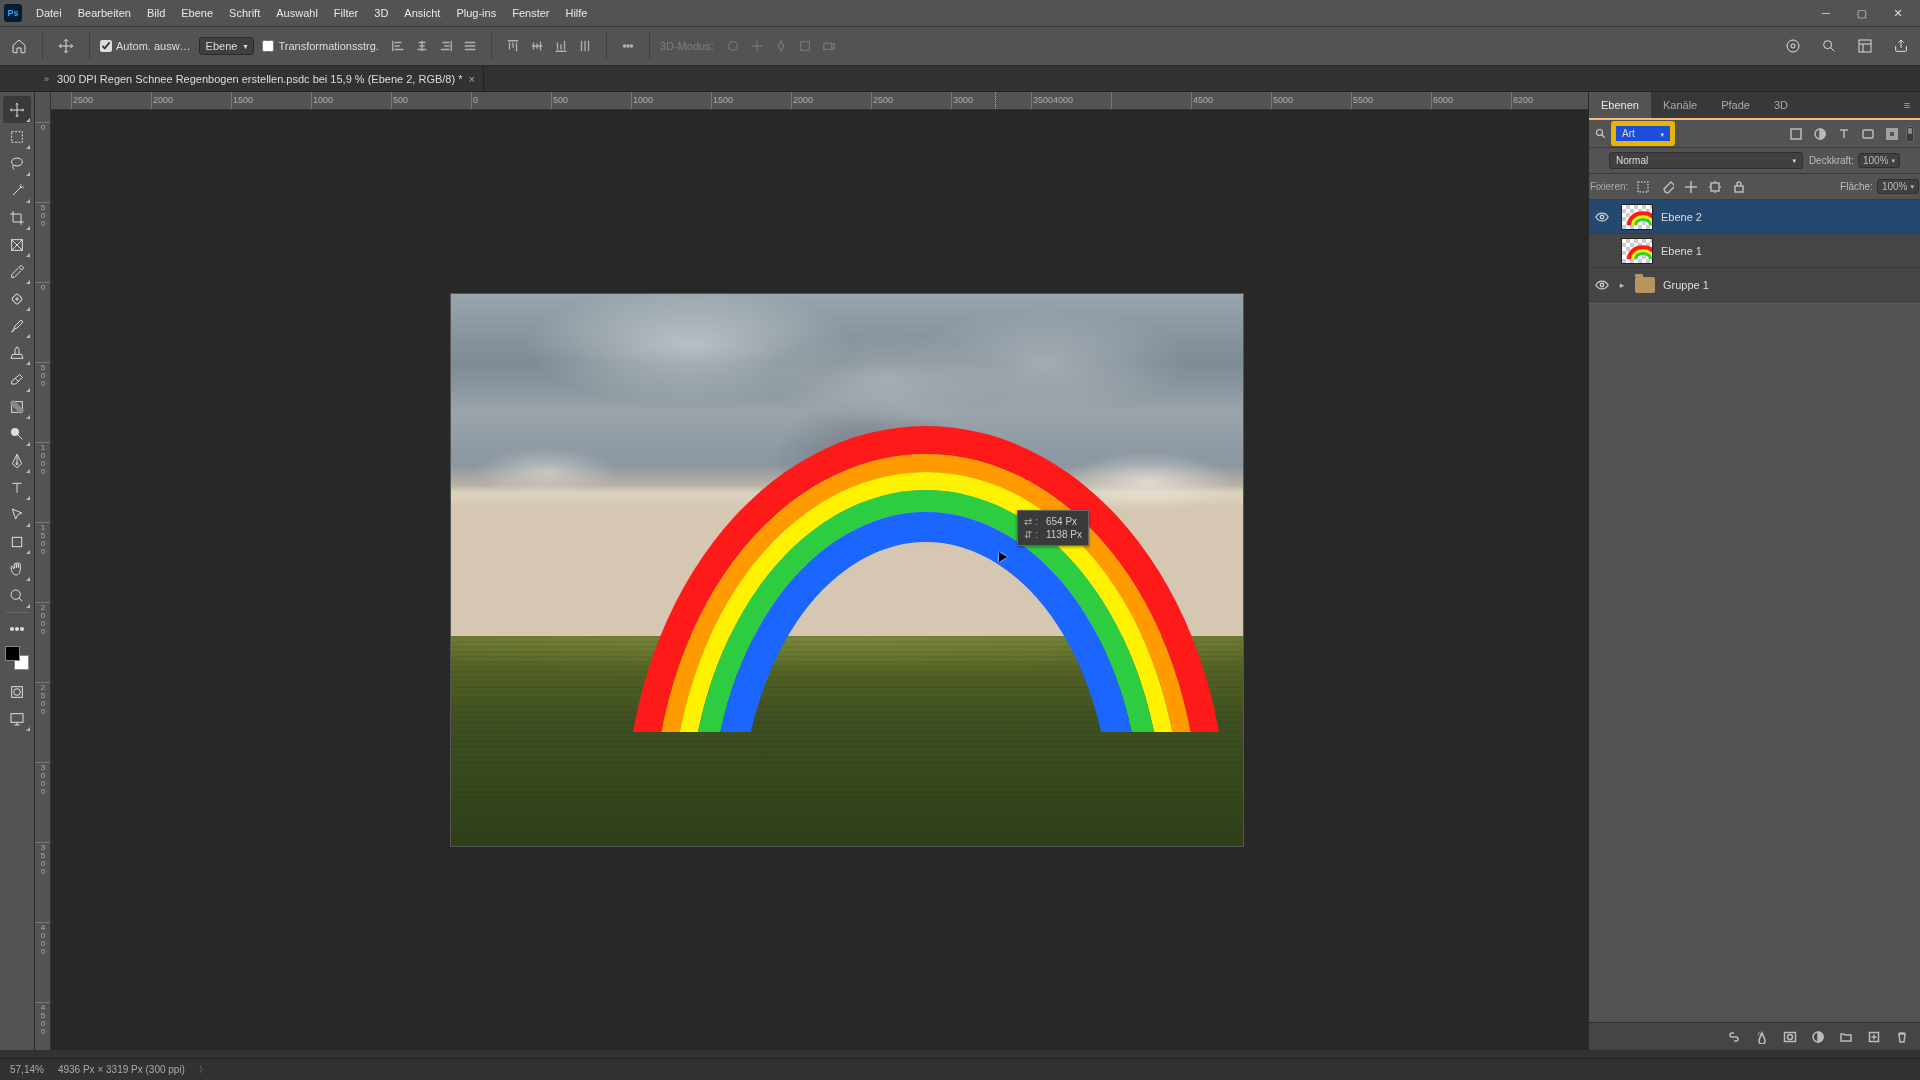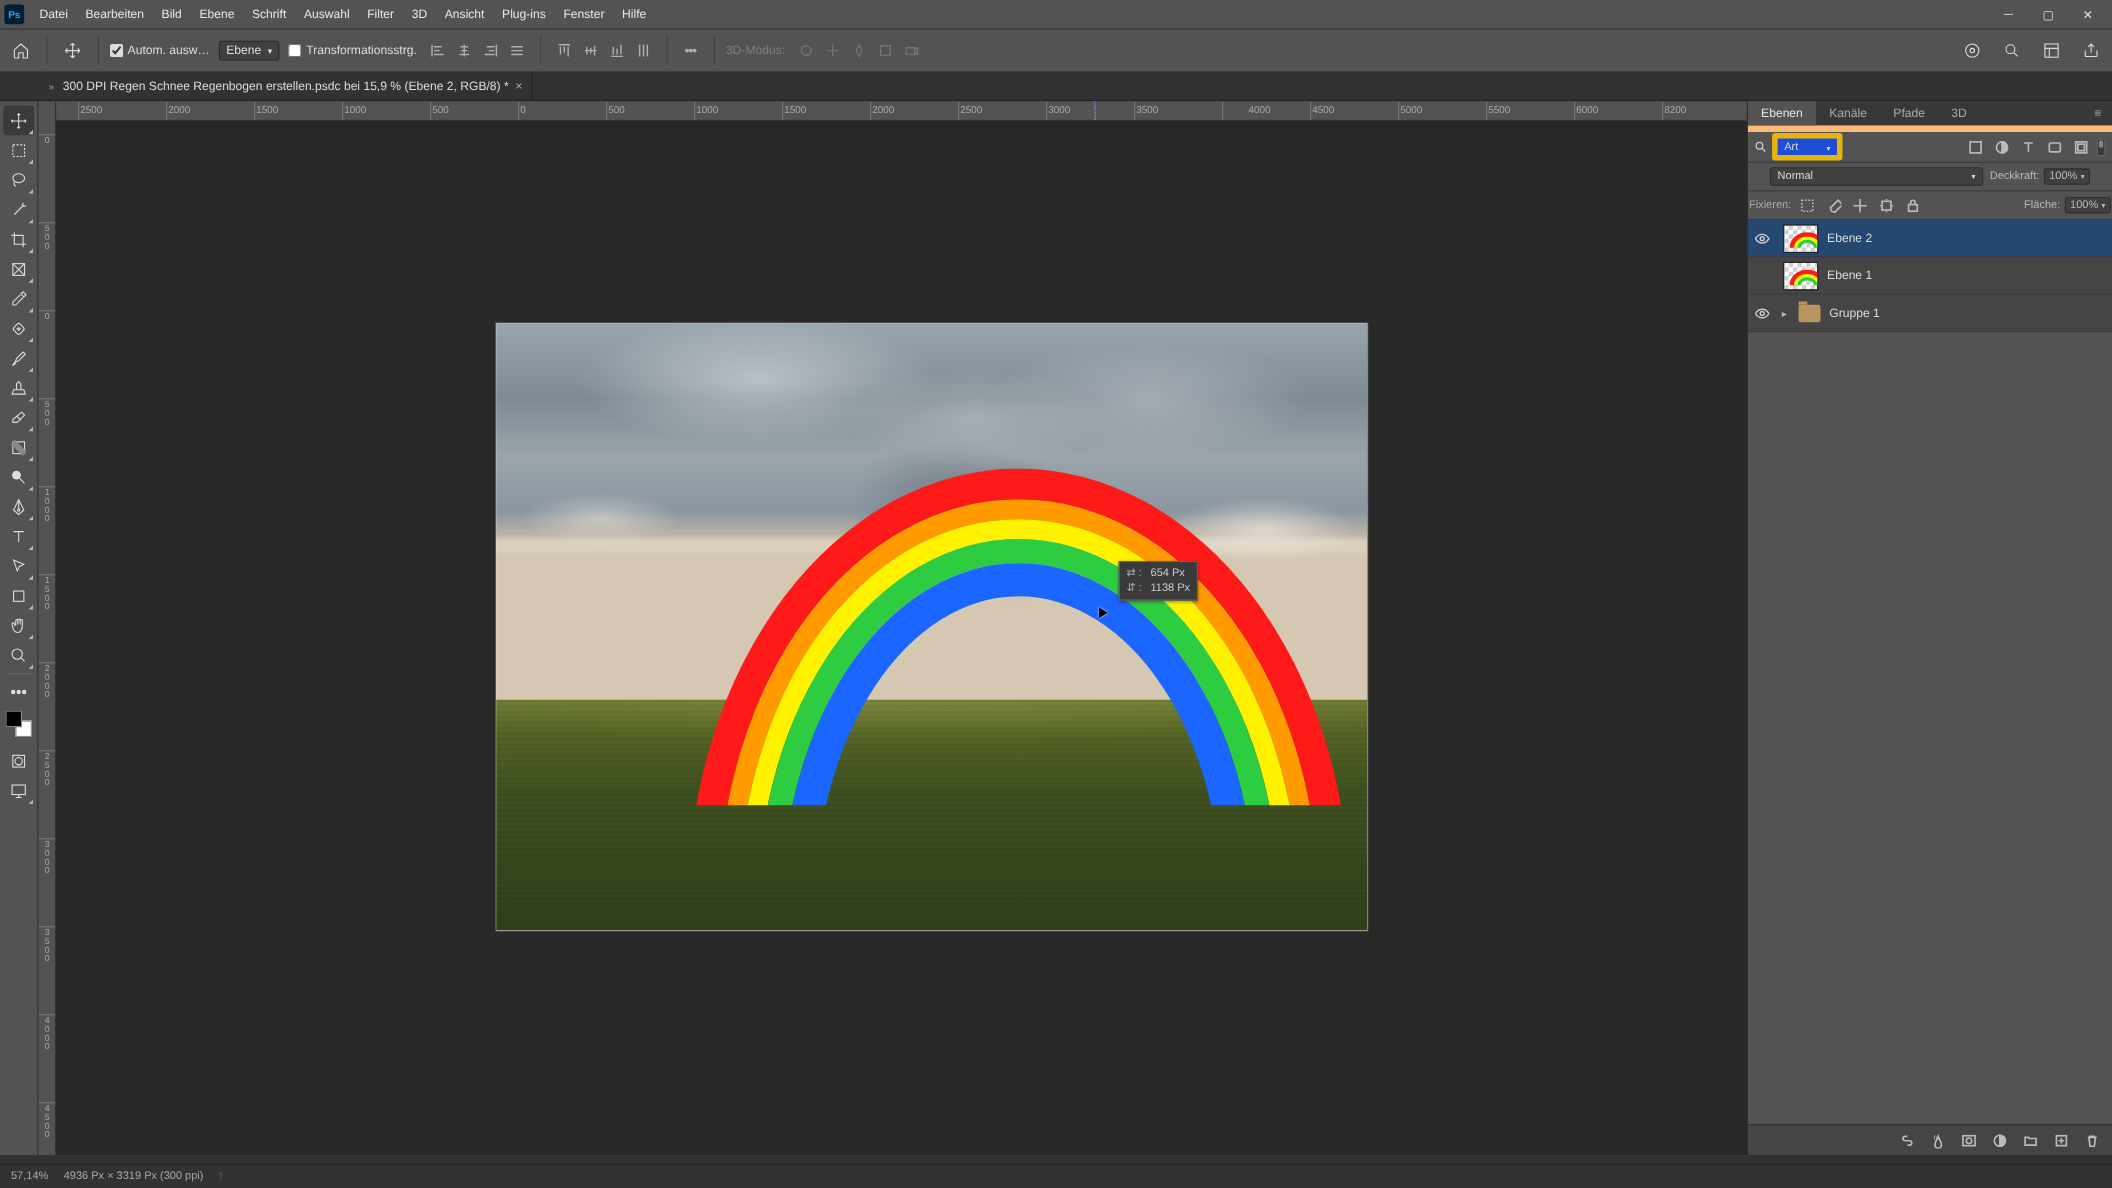--- a/index.html
+++ b/index.html
@@ -90,21 +90,21 @@
 
 .move-tooltip { position:absolute; background:#3a3a3a; color:#ccc; font-size:10px; padding:4px 6px; border:1px solid #666; box-shadow:0 1px 3px rgba(0,0,0,0.4); line-height:13px; white-space:nowrap; font-family:Tahoma,sans-serif;}
 .move-tooltip .row { display:flex; gap:8px; }
 .move-tooltip .lab { color:#aaa; }
 
 .cursor-arrow { position:absolute; width:0; height:0; pointer-events:none; }
 .cursor-arrow::before { content:""; position:absolute; width:0; height:0; border-left:8px solid #000; border-top:5px solid transparent; border-bottom:5px solid transparent; filter:drop-shadow(0 0 1px #fff);}
 
 
 .right-panels { width:332px; background:#535353; border-left:1px solid #2a2a2a; display:flex; flex-direction:column; }
-.panel-tabs { display:flex; height:28px; background:#383838; border-bottom:6px solid #fdba74; align-items:stretch;}
+.panel-tabs { display:flex; height:28px; background:#383838; border-bottom:2px solid #fdba74; align-items:stretch;}
 .ptab { padding:0 12px; display:flex; align-items:center; color:#aaa; font-size:11px; cursor:default; }
 .ptab.active { background:#535353; color:#e8e8e8; }
 .panel-tabs .menu { margin-left:auto; width:26px; display:flex; align-items:center; justify-content:center; color:#aaa;}
 .panel-body { flex:1; background:#535353; overflow:hidden; display:flex; flex-direction:column;}
 
 
 .layer-search { display:flex; align-items:center; height:28px; padding:0 6px; gap:4px; border-bottom:1px solid #3a3a3a;}
 .layer-search .kind { background:#1d4ed8; color:#ddd; border:5px solid #eab308; padding:2px 6px; border-radius:3px; display:flex; align-items:flex-end; gap:6px; flex:0 0 64px; font-size:10px;}
 .layer-search .kind input{ width:100%; background:transparent; border:0; color:#ddd; font-size:10px; outline:none;}
 .fbtn { width:20px; height:20px; display:flex; align-items:center; justify-content:center; color:#bbb; border-radius:3px;}
@@ -575,21 +575,21 @@
         <div class="lbl" style="left: 662px;">1500</div>
         <div class="tick" style="left: 740px;"></div>
         <div class="lbl" style="left: 742px;">2000</div>
         <div class="tick" style="left: 820px;"></div>
         <div class="lbl" style="left: 822px;">2500</div>
         <div class="tick" style="left: 900px;"></div>
         <div class="lbl" style="left: 902px;">3000</div>
         <div class="tick" style="left: 980px;"></div>
         <div class="lbl" style="left: 982px;">3500</div>
         <div class="tick" style="left: 1060px;"></div>
-        <div class="lbl" style="left: 1084px; text-align: right;">4000</div>
+        <div class="lbl" style="left: 1002px; text-align: right;">4000</div>
         <div class="tick" style="left: 1140px;"></div>
         <div class="lbl" style="left: 1142px;">4500</div>
         <div class="tick" style="left: 1220px;"></div>
         <div class="lbl" style="left: 1222px;">5000</div>
         <div class="tick" style="left: 1300px;"></div>
         <div class="lbl" style="left: 1302px;">5500</div>
         <div class="tick" style="left: 1380px;"></div>
         <div class="lbl" style="left: 1382px;">6000</div>
         <div class="tick" style="left: 1460px;"></div>
         <div class="lbl" style="left: 1462px;">8200</div>

